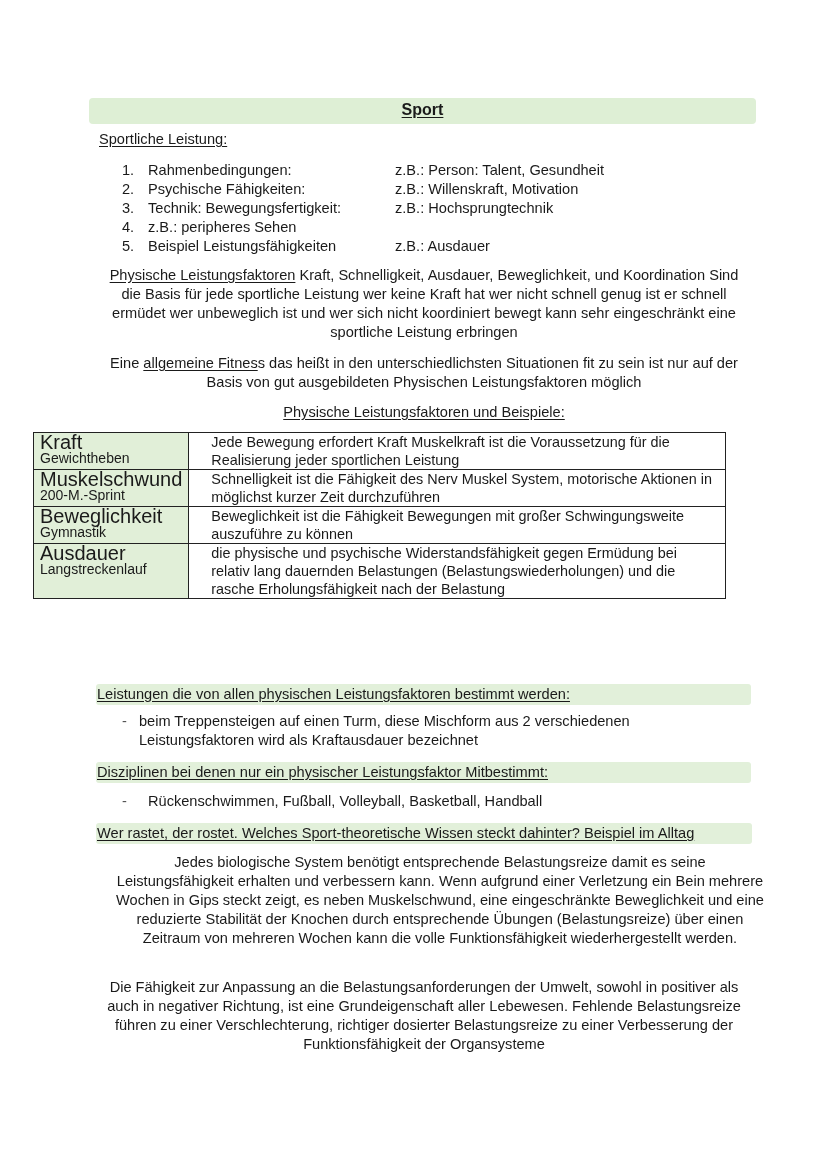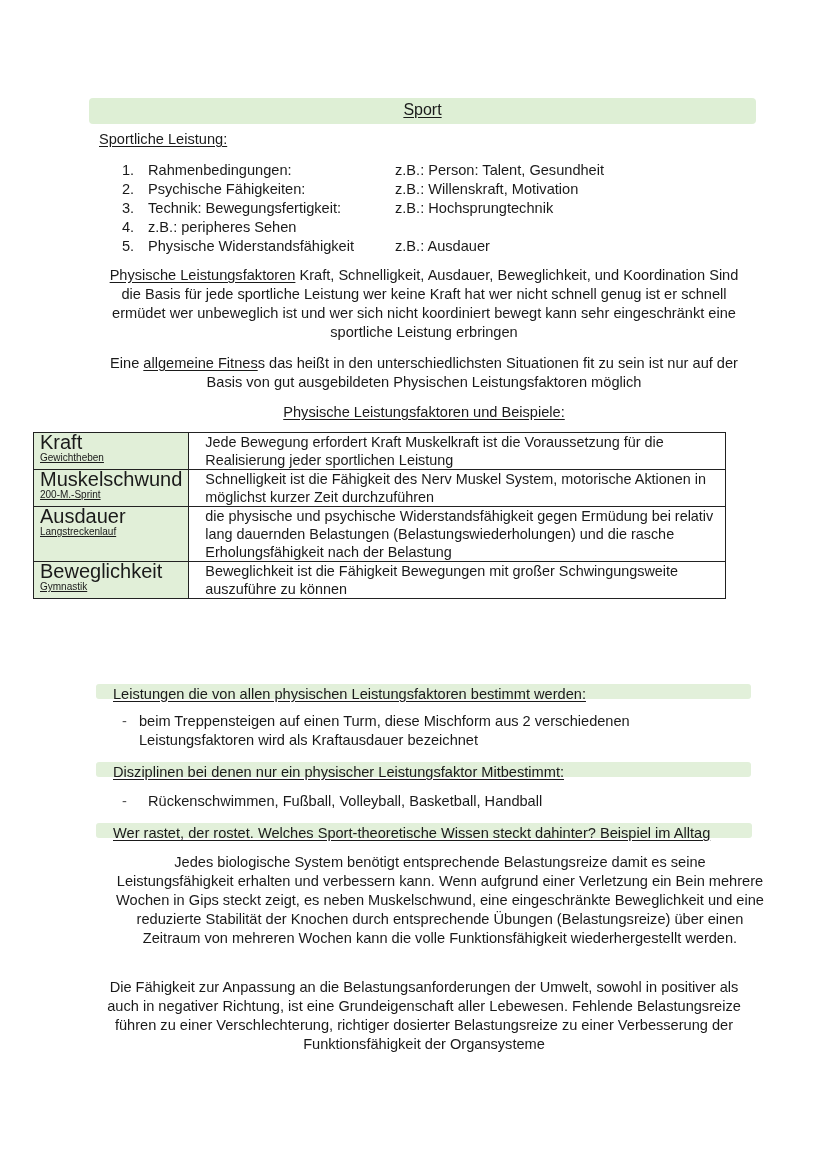--- a/index.html
+++ b/index.html
@@ -6,21 +6,21 @@
   body {
     width: 828px; height: 1171px; position: relative; overflow: hidden;
     font-family: "Liberation Sans", sans-serif; color: #1a1a1a; font-size: 14.6px;
   }
   .u { text-decoration: underline; text-underline-offset: 2px; }
   .abs { position: absolute; }
 
   .title-bar {
     left: 89px; top: 98px; width: 667px; height: 26px;
     background: #deefd5; border-radius: 4px;
-    text-align: center; line-height: 24px; font-size: 16px;
+    text-align: center; line-height: 24px; font-size: 16px; font-weight: bold;
   }
   .sub-heading { left: 99px; top: 131px; }
 
   .list { left: 122px; top: 161px; margin: 0; padding: 0; list-style: none; line-height: 19px; }
   .list li { display: flex; }
   .list .num { width: 26px; }
   .list .label { width: 247px; }
 
   .para { left: 99px; width: 650px; line-height: 19px; text-align: center; }
   .p1 { top: 266px; }
@@ -30,27 +30,27 @@
   table.factors {
     left: 33px; top: 432px; width: 693px;
     border-collapse: collapse; font-family: "Liberation Sans", sans-serif;
   }
   table.factors td {
     border: 1px solid #222; vertical-align: top; padding: 0 6px;
     line-height: 18px; font-size: 14.4px;
   }
   table.factors td.name { width: 103px; background: #e1efd8; }
   table.factors td.name .n { display: block; font-size: 20px; }
-  table.factors td.name .ex { display: block; font-size: 10px; line-height: 14px; text-decoration: underline; }
-  table.factors td.desc { padding-left: 16px; }
+  table.factors td.name .ex { display: block; font-size: 14px; line-height: 14px; }
+  table.factors td.desc { padding-left: 22px; }
   tr.r-last td { height: 62px; }
 
   .hl {
-    left: 96px; width: 655px; height: 15px; background: #e2f0da;
-    border-radius: 3px; line-height: 21px; padding-left: 17px; box-sizing: border-box;
+    left: 96px; width: 655px; height: 21px; background: #e2f0da;
+    border-radius: 3px; line-height: 21px; padding-left: 1px; box-sizing: border-box;
   }
   .h1 { top: 684px; }
   .h2 { top: 762px; }
   .h3 { top: 823px; width: 656px; }
 
   .bullet { left: 122px; display: flex; line-height: 19px; }
   .bullet .dash { width: 26px; color: #555; }
   .b1 { top: 712px; width: 560px; }
   .b2 { top: 792px; }
 
@@ -81,21 +81,21 @@
       <span class="num">3.</span>
       <span class="label">Technik: Bewegungsfertigkeit:</span>
       <span>z.B.: Hochsprungtechnik</span>
     </li>
   <li>
       <span class="num">4.</span>
       <span>z.B.: peripheres Sehen</span>
     </li>
   <li>
       <span class="num">5.</span>
-      <span class="label">Physische Widerstandsfähigkeit</span>
+      <span class="label">Beispiel Leistungsfähigkeiten</span>
       <span>z.B.: Ausdauer</span>
     </li>
 </ul>
 
 <div class="abs para p1">
   <span class="u">Physische Leistungsfaktoren</span><span> Kraft, Schnelligkeit, Ausdauer, Beweglichkeit, und Koordination Sind die Basis für jede sportliche Leistung wer keine Kraft hat wer nicht schnell genug ist er schnell ermüdet wer unbeweglich ist und wer sich nicht koordiniert bewegt kann sehr eingeschränkt eine sportliche Leistung erbringen</span>
 </div>
 
 <div class="abs para p2">
   <span>Eine </span><span class="u">allgemeine Fitnes</span><span>s das heißt in den unterschiedlichsten Situationen fit zu sein ist nur auf der Basis von gut ausgebildeten Physischen Leistungsfaktoren möglich</span>
@@ -114,31 +114,31 @@
   </tr>
   <tr>
     <td class="name">
           <span class="n">Muskelschwund</span>
           <span class="ex">200-M.-Sprint</span>
         </td>
     <td class="desc">Schnelligkeit ist die Fähigkeit des Nerv Muskel System, motorische Aktionen in möglichst kurzer Zeit durchzuführen</td>
   </tr>
   <tr>
     <td class="name">
+          <span class="n">Beweglichkeit</span>
+          <span class="ex">Gymnastik</span>
+        </td>
+    <td class="desc">Beweglichkeit ist die Fähigkeit Bewegungen mit großer Schwingungsweite auszuführe zu können</td>
+  </tr>
+  <tr>
+    <td class="name">
           <span class="n">Ausdauer</span>
           <span class="ex">Langstreckenlauf</span>
         </td>
     <td class="desc">die physische und psychische Widerstandsfähigkeit gegen Ermüdung bei relativ lang dauernden Belastungen (Belastungswiederholungen) und die rasche Erholungsfähigkeit nach der Belastung</td>
-  </tr>
-  <tr>
-    <td class="name">
-          <span class="n">Beweglichkeit</span>
-          <span class="ex">Gymnastik</span>
-        </td>
-    <td class="desc">Beweglichkeit ist die Fähigkeit Bewegungen mit großer Schwingungsweite auszuführe zu können</td>
   </tr>
 </tbody>
   </table>
 
 <div class="abs hl h1">
   <span class="u">Leistungen die von allen physischen Leistungsfaktoren bestimmt werden:</span>
 </div>
 
 <div class="abs bullet b1">
   <span class="dash">-</span>

